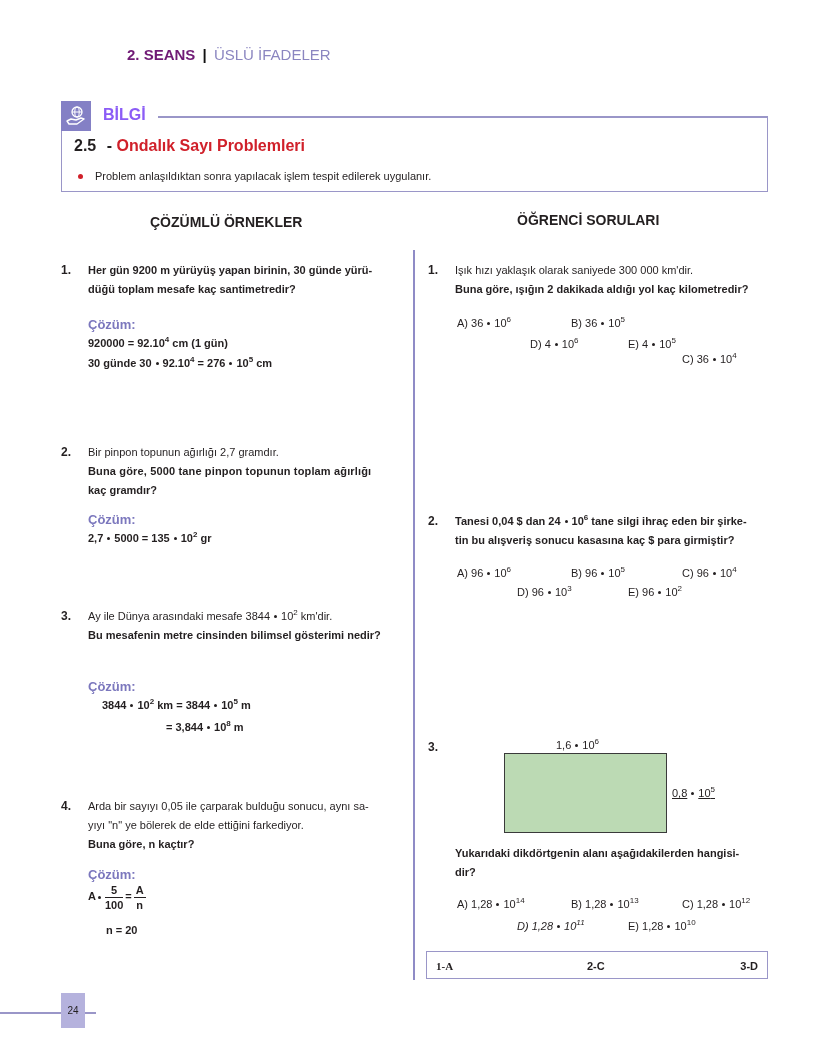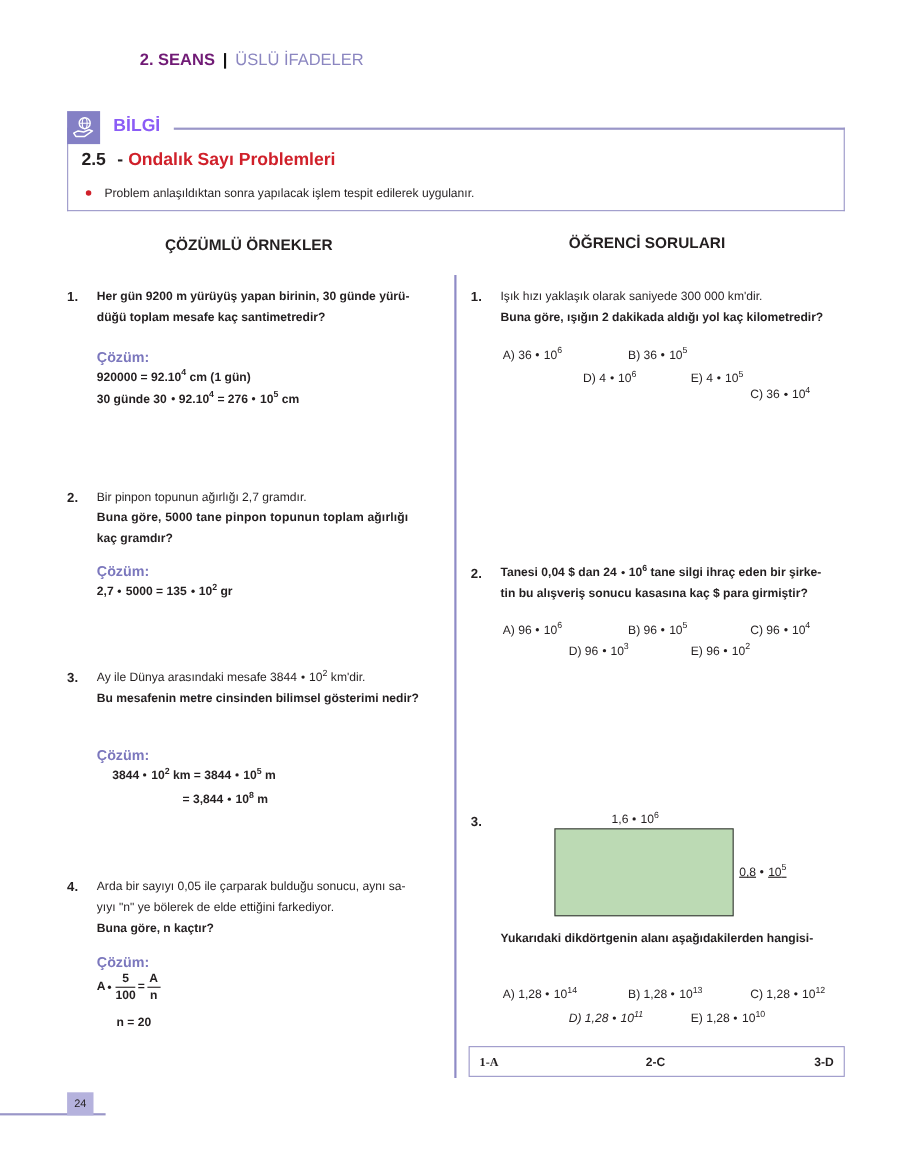--- a/index.html
+++ b/index.html
@@ -35,21 +35,21 @@
 
   .opts { font-size: 11px; }
   .opt { position: absolute; white-space: nowrap; }
 
   .rect { left: 504px; top: 753px; width: 163px; height: 80px; background: #bcdab4; border: 1.5px solid #3a3a3a; }
 
   .answer-box { left: 426px; top: 951px; width: 342px; height: 28px; border: 1.5px solid #9a96c8; font-size: 11px; font-weight: bold; }
   .answer-box span { position: absolute; top: 8px; }
 
   .footer-line { left: 0; top: 1012px; width: 96px; height: 1.5px; background: #9a96c8; }
-  .page-num { left: 61px; top: 993px; width: 24px; height: 21px; background: #b5b2dd; font-size: 10px; display: flex; align-items: center; justify-content: center; color: #231f20; }
+  .page-num { left: 61px; top: 993px; width: 24px; height: 35px; background: #b5b2dd; font-size: 10px; display: flex; align-items: center; justify-content: center; color: #231f20; }
   .frac { display: inline-block; vertical-align: middle; text-align: center; margin: 0 2px; }
   .frac .n { display: block; border-bottom: 1px solid #231f20; padding: 0 2px; line-height: 14px; }
   .frac .d { display: block; line-height: 14px; }
 </style>
 </head>
 <body>
 
 <div class="abs header">
   <span class="seans">2. SEANS</span>
   <span class="sep">|</span>
@@ -153,20 +153,21 @@
   <div class="opt" style="left:517px; top:586px;"><span>D) 96</span><span class="dot"></span><span>10</span><sup>3</sup></div>
   <div class="opt" style="left:628px; top:586px;"><span>E) 96</span><span class="dot"></span><span>10</span><sup>2</sup></div>
 </div>
 
 <div class="abs qnum" style="left:428px; top:740px;">3.</div>
 <div class="abs" style="left:556px; top:739px; font-size:11px;"><span>1,6</span><span class="dot"></span><span>10</span><sup>6</sup></div>
 <div class="abs rect"></div>
 <div class="abs" style="left:672px; top:787px; font-size:11px;text-decoration:underline;"><span>0,8</span><span class="dot"></span><span>10</span><sup>5</sup></div>
 <div class="abs qtext bold" style="left:455px; top:844px; width:315px;">
   <div>Yukarıdaki dikdörtgenin alanı aşağıdakilerden hangisi-</div>
+  <div>dir?</div>
 </div>
 <div class="opts">
   <div class="opt" style="left:457px; top:898px;"><span>A) 1,28</span><span class="dot"></span><span>10</span><sup>14</sup></div>
   <div class="opt" style="left:571px; top:898px;"><span>B) 1,28</span><span class="dot"></span><span>10</span><sup>13</sup></div>
   <div class="opt" style="left:682px; top:898px;"><span>C) 1,28</span><span class="dot"></span><span>10</span><sup>12</sup></div>
   <div class="opt" style="left:517px; top:920px;font-style:italic;"><span>D) 1,28</span><span class="dot"></span><span>10</span><sup>11</sup></div>
   <div class="opt" style="left:628px; top:920px;"><span>E) 1,28</span><span class="dot"></span><span>10</span><sup>10</sup></div>
 </div>
 
 <div class="abs answer-box">

